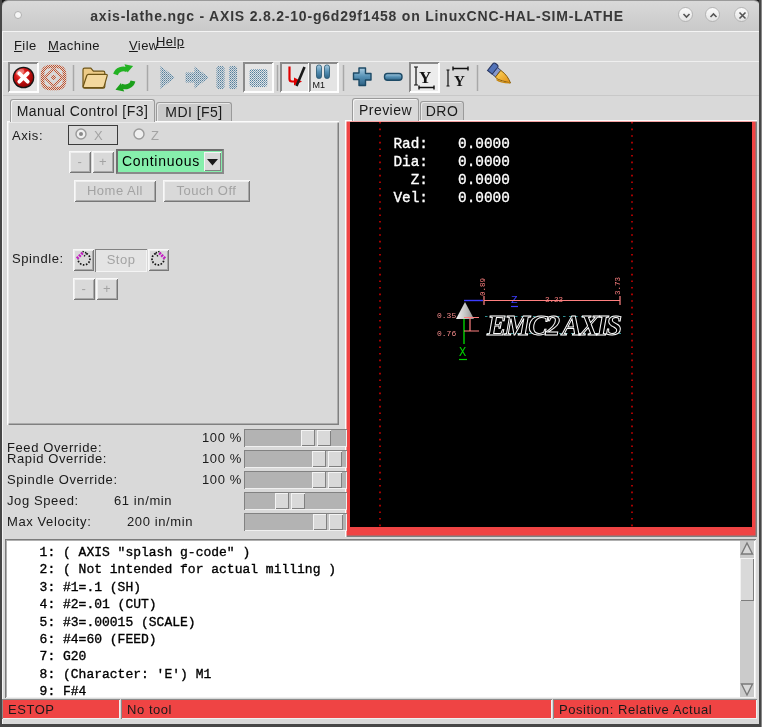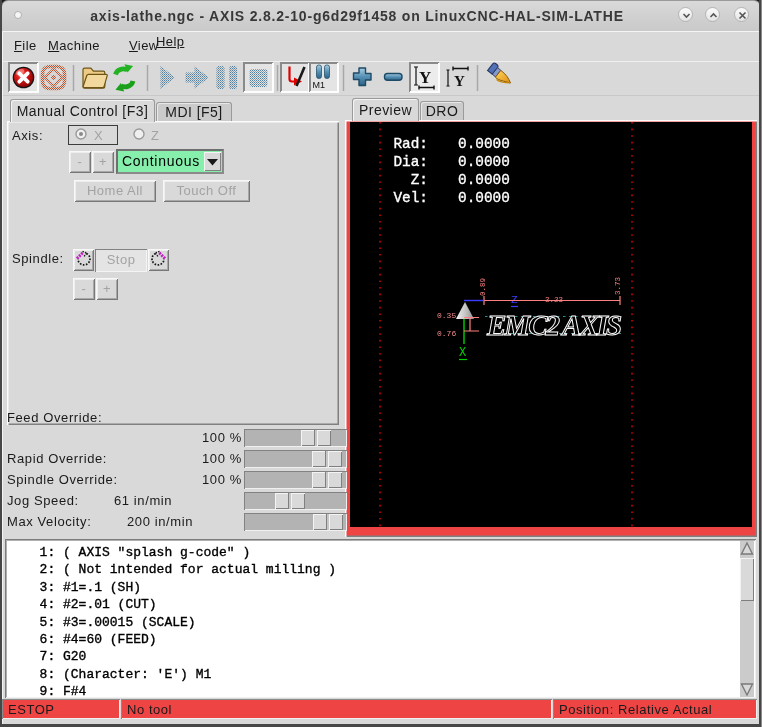--- a/index.html
+++ b/index.html
@@ -222,21 +222,21 @@
         <g fill="none">
           <path d="M17 9.5 L11 3.5" stroke="#c01ec0" stroke-width="3" stroke-dasharray="2 1"></path>
           <path d="M7.5 4.5 a6 6 0 1 0 8.5 5.5" stroke="#151515" stroke-width="1.7" stroke-dasharray="1.6 1.5"></path>
           <path d="M11.5 2.5 l-4.5 1.5 3 3.5" stroke="#151515" stroke-width="1.4" stroke-dasharray="1.4 1.2"></path>
         </g>
       </svg>
   </div>
   <div class="btn raised" style="left:73px; top:278px; width:22px; height:22px; line-height:21px;">-</div>
   <div class="btn raised" style="left:96px; top:278px; width:22px; height:22px; line-height:21px;">+</div>
 
-  <div class="slabel" style="left:7px; top:410px;">Feed Override:</div>
+  <div class="slabel" style="left:7px; top:440px;">Feed Override:</div>
   <div class="slabel" style="left:202px; top:430px;">100 %</div>
   <div class="strough" style="left:244px; top:429px;">
       <div class="shandle" style="left:57px;"></div>
     </div>
   <div class="slabel" style="left:7px; top:451px;">Rapid Override:</div>
   <div class="slabel" style="left:202px; top:451px;">100 %</div>
   <div class="strough" style="left:244px; top:450px;">
       <div class="shandle" style="left:68px;"></div>
     </div>
   <div class="slabel" style="left:7px; top:472px;">Spindle Override:</div>

